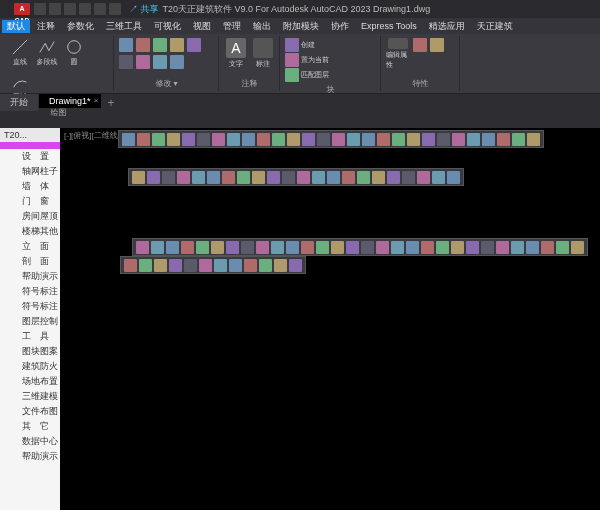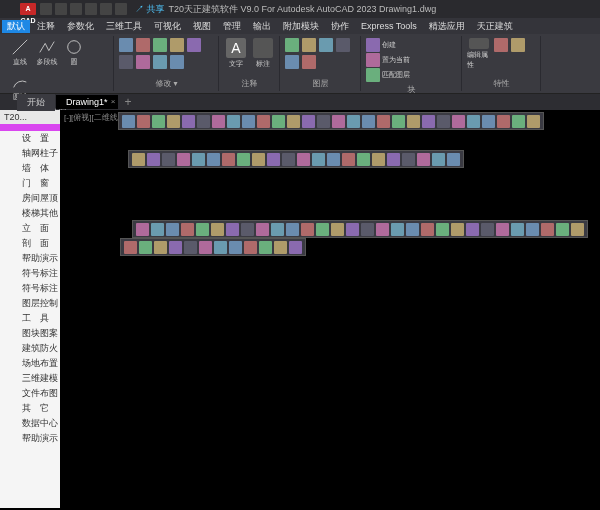--- a/index.html
+++ b/index.html
@@ -1,34 +1,34 @@
 <!DOCTYPE html>
 <html><head>
 <meta charset="utf-8">
 <style>
 *{margin:0;padding:0;box-sizing:border-box;font-family:"Microsoft YaHei",sans-serif}
 body{width:600px;height:510px;background:#000;overflow:hidden;font-size:10px;color:#ccc}
-.titlebar{height:18px;background:#2a2a2e;display:flex;align-items:center;padding:0 20px;gap:4px}
+.titlebar{height:18px;background:#2a2a2e;display:flex;align-items:center;padding:0 14px;gap:4px}
 .logo{width:16px;height:12px;background:#c62828;color:#fff;font-size:7px;font-weight:bold;text-align:center;line-height:12px;border-radius:1px}
 .title-icons{display:flex;gap:3px}
 .ti{width:12px;height:12px;background:#444;border-radius:1px}
 .share{color:#4fc3f7;font-size:9px;margin-left:4px}
 .title-text{flex:1;text-align:left;font-size:9px;color:#bbb}
 .menubar{height:16px;background:#34343a;display:flex;align-items:center;padding:0 2px;gap:2px}
 .menu-item{padding:0 5px;font-size:9px;color:#ddd;cursor:pointer}
 .menu-item.active{background:#1e88e5;color:#fff}
 .ribbon{height:60px;background:#3a3a40;display:flex;padding:2px 4px;gap:1px;border-bottom:1px solid #222}
 .panel{display:flex;flex-direction:column;justify-content:space-between;padding:2px 4px;border-right:1px solid #2a2a30}
 .panel-icons{display:flex;gap:3px;flex-wrap:wrap;align-items:flex-start}
 .panel-label{font-size:8px;color:#aaa;text-align:center;margin-top:2px}
 .big-icon{width:24px;height:32px;display:flex;flex-direction:column;align-items:center;gap:1px}
 .big-icon .ic{width:20px;height:20px;background:#555;border-radius:2px}
 .big-icon .lbl{font-size:7px;color:#ccc}
 .sm-icon{width:14px;height:14px;background:#555;border-radius:1px}
-.tabstrip{height:16px;background:#2d2d32;display:flex;align-items:center;padding:0 17px}
+.tabstrip{height:34px;background:#2d2d32;display:flex;align-items:flex-start;padding:0 0}
 .dtab{padding:2px 10px;font-size:9px;background:#3a3a40;color:#ccc;margin-right:1px;position:relative}
 .dtab.active{background:#000;color:#fff}
 .dtab .x{position:absolute;right:2px;top:2px;font-size:8px;color:#888}
 .plus{padding:2px 6px;color:#888;font-size:12px;cursor:pointer}
 .workspace{display:flex;height:398px}
 .sidebar{width:60px;background:#f5f5f5;overflow-y:auto}
 .side-hdr{background:#e8e8e8;padding:2px 4px;font-size:9px;color:#333;border-bottom:7px solid #d946ef}
 .side-item{padding:1px 22px;font-size:9px;color:#333;cursor:pointer;white-space:nowrap}
 .canvas{flex:1;background:#000;position:relative}
 .vp-label{position:absolute;top:2px;left:4px;font-size:8px;color:#888}
@@ -120,31 +120,20 @@
       <div class="big-icon">
           <div class="ic" style="background:#666;color:#fff;font-size:14px;text-align:center;line-height:20px">A</div>
           <span class="lbl">文字</span>
         </div>
       <div class="big-icon">
           <div class="ic"></div>
           <span class="lbl">标注</span>
         </div>
     </div>
     <div class="panel-label">注释</div>
-  </div>
-  <div class="panel" style="width:80px">
-    <div class="panel-icons">
-      <div class="sm-icon c3"></div>
-      <div class="sm-icon c4"></div>
-      <div class="sm-icon c8"></div>
-      <div class="sm-icon c6"></div>
-      <div class="sm-icon c1"></div>
-      <div class="sm-icon c2"></div>
-    </div>
-    <div class="panel-label">图层</div>
   </div>
   <div class="panel" style="width:100px">
     <div class="panel-icons" style="flex-direction:column;align-items:flex-start;gap:1px">
       <div style="display:flex;gap:2px;align-items:center">
           <div class="sm-icon c5"></div>
           <span style="font-size:7px">创建</span>
         </div>
       <div style="display:flex;gap:2px;align-items:center">
           <div class="sm-icon c7"></div>
           <span style="font-size:7px">置为当前</span>

